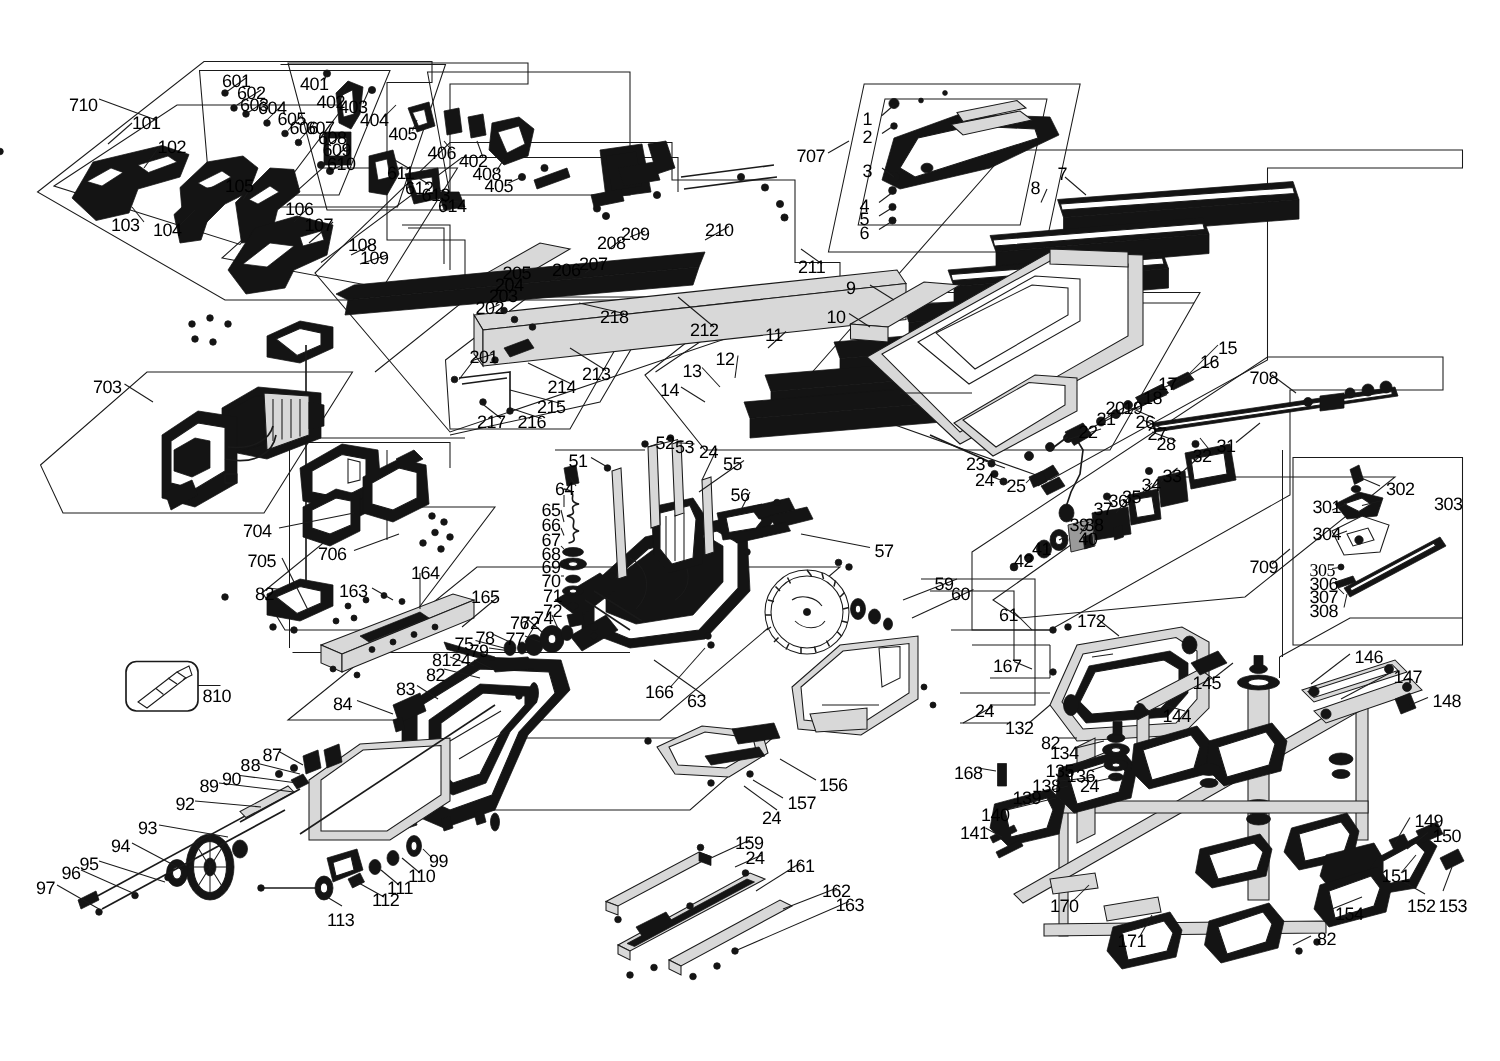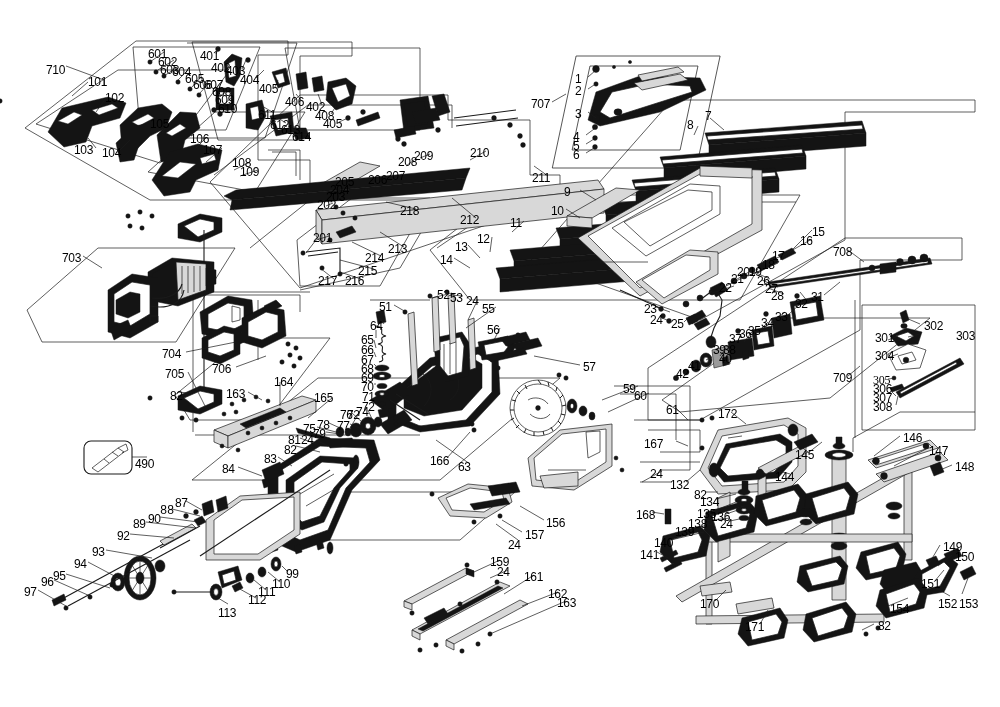--- a/index.html
+++ b/index.html
@@ -1012,21 +1012,21 @@
       <div class="lbl bg" style="left: 875px; top: 350px;">304</div>
       <div class="lbl bg" style="left: 873px; top: 374px; font-family: Liberation Serif, serif;">305</div>
       <div class="lbl bg" style="left: 873px; top: 383px;">306</div>
       <div class="lbl bg" style="left: 873px; top: 392px;">307</div>
       <div class="lbl bg" style="left: 873px; top: 401px;">308</div>
       <div class="lbl bg" style="left: 62px; top: 252px;">703</div>
       <div class="lbl bg" style="left: 162px; top: 348px;">704</div>
       <div class="lbl bg" style="left: 165px; top: 368px;">705</div>
       <div class="lbl bg" style="left: 212px; top: 363px;">706</div>
       <div class="lbl bg" style="left: 170px; top: 390px;">82</div>
-      <div class="lbl bg" style="left: 135px; top: 458px;">490</div>
+      <div class="lbl bg" style="left: 135px; top: 458px;">810</div>
       <div class="lbl bg" style="left: 226px; top: 388px;">163</div>
       <div class="lbl bg" style="left: 274px; top: 376px;">164</div>
       <div class="lbl bg" style="left: 314px; top: 392px;">165</div>
       <div class="lbl bg" style="left: 284px; top: 444px;">82</div>
       <div class="lbl bg" style="left: 264px; top: 453px;">83</div>
       <div class="lbl bg" style="left: 222px; top: 463px;">84</div>
       <div class="lbl bg" style="left: 288px; top: 434px;">81</div>
       <div class="lbl bg" style="left: 301px; top: 434px;">24</div>
       <div class="lbl bg" style="left: 317px; top: 419px;">78</div>
       <div class="lbl bg" style="left: 313px; top: 428px;">79</div>
@@ -1049,21 +1049,21 @@
       <div class="lbl bg" style="left: 361px; top: 363px;">68</div>
       <div class="lbl bg" style="left: 361px; top: 372px;">69</div>
       <div class="lbl bg" style="left: 361px; top: 381px;">70</div>
       <div class="lbl bg" style="left: 362px; top: 391px;">71</div>
       <div class="lbl bg" style="left: 362px; top: 401px;">72</div>
       <div class="lbl bg" style="left: 430px; top: 455px;">166</div>
       <div class="lbl bg" style="left: 458px; top: 461px;">63</div>
       <div class="lbl bg" style="left: 623px; top: 383px;">59</div>
       <div class="lbl bg" style="left: 634px; top: 390px;">60</div>
       <div class="lbl bg" style="left: 666px; top: 404px;">61</div>
-      <div class="lbl bg" style="left: 644px; top: 438px;">167</div>
+      <div class="lbl bg" style="left: 662px; top: 438px;">167</div>
       <div class="lbl bg" style="left: 650px; top: 468px;">24</div>
       <div class="lbl bg" style="left: 718px; top: 408px;">172</div>
       <div class="lbl bg" style="left: 670px; top: 479px;">132</div>
       <div class="lbl bg" style="left: 694px; top: 489px;">82</div>
       <div class="lbl bg" style="left: 700px; top: 496px;">134</div>
       <div class="lbl bg" style="left: 697px; top: 508px;">135</div>
       <div class="lbl bg" style="left: 711px; top: 511px;">136</div>
       <div class="lbl bg" style="left: 688px; top: 518px;">138</div>
       <div class="lbl bg" style="left: 720px; top: 518px;">24</div>
       <div class="lbl bg" style="left: 675px; top: 526px;">139</div>

